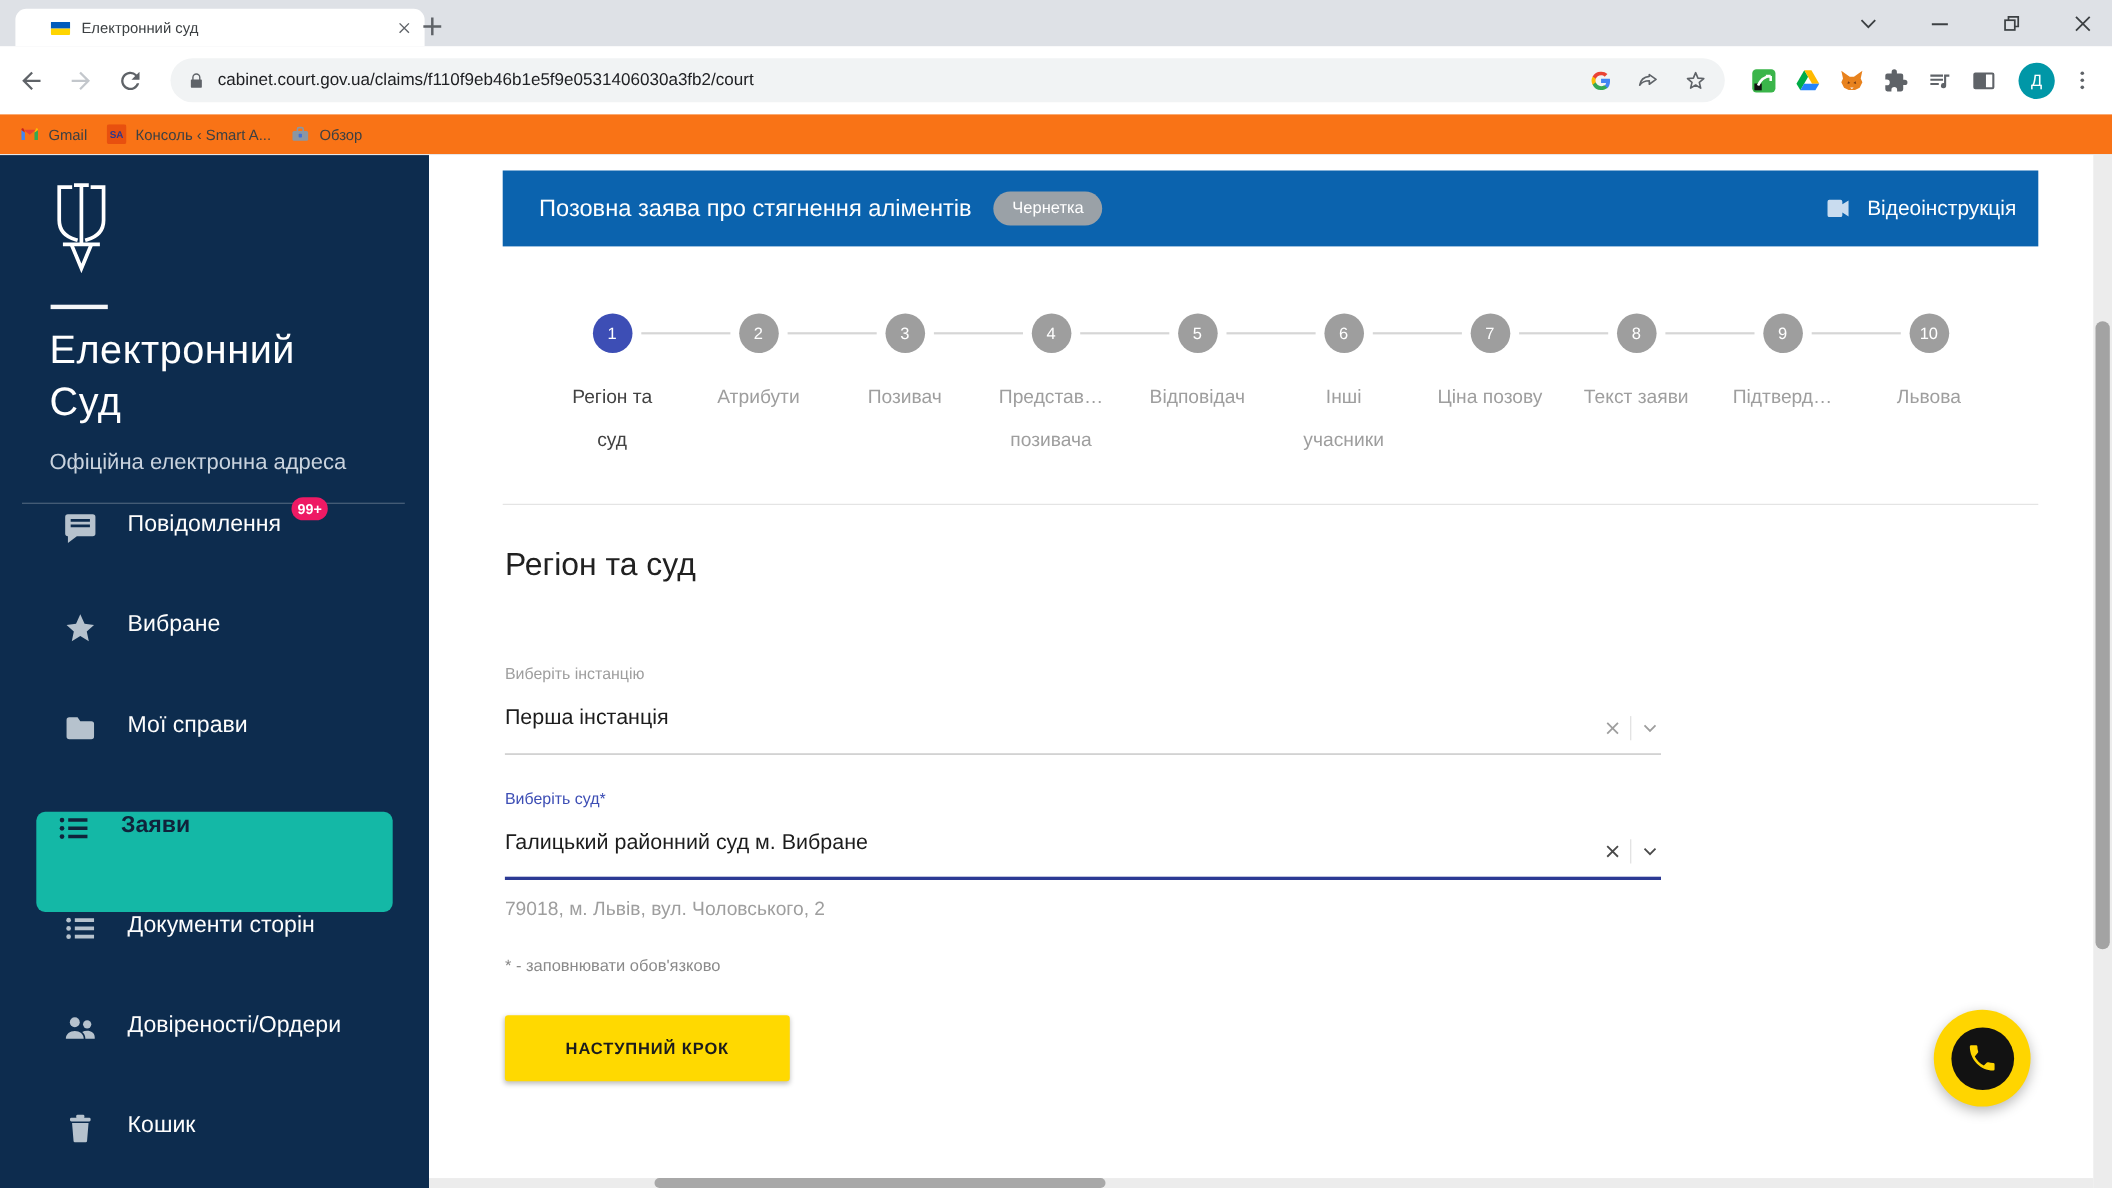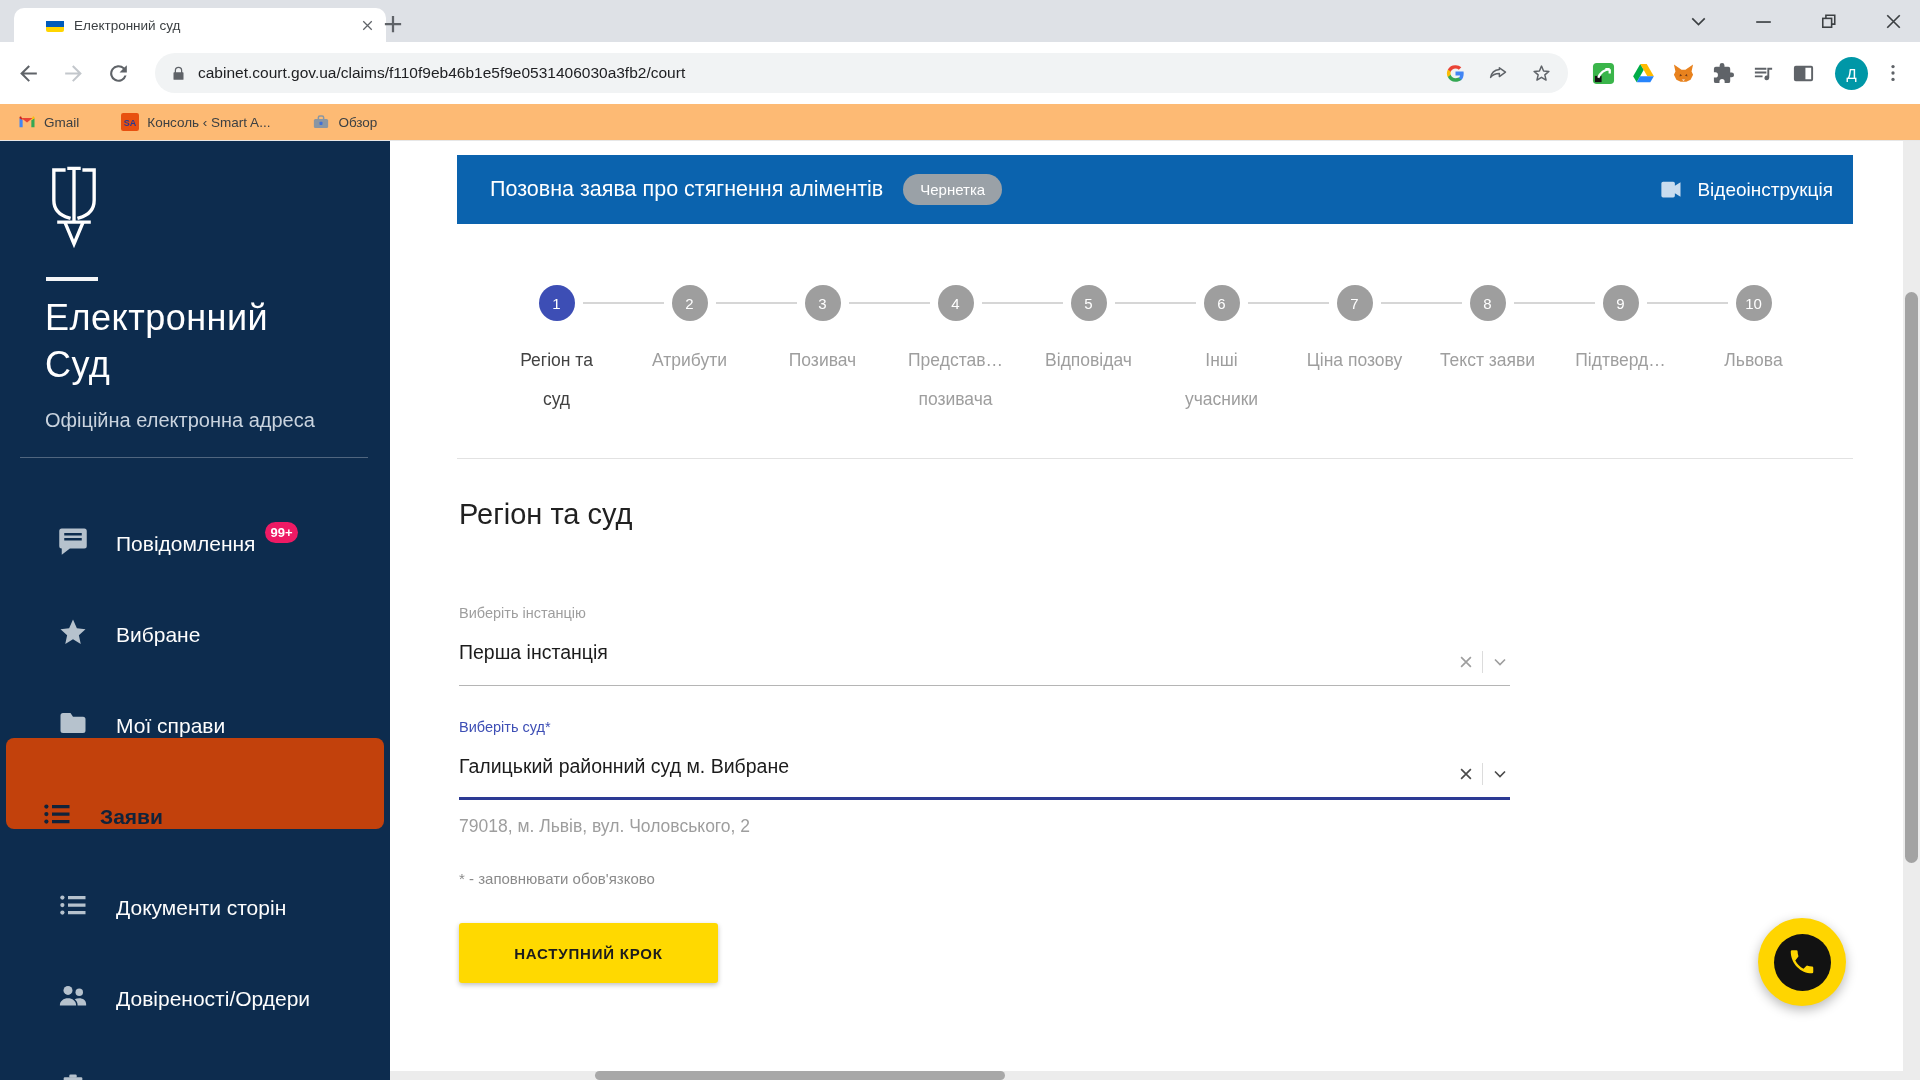--- a/index.html
+++ b/index.html
@@ -24,38 +24,38 @@
 .urlbar{flex:1;height:40px;background:#f1f3f4;border-radius:20px;display:flex;align-items:center;padding:0 16px;gap:12px;margin:0 10px 0 4px;min-width:0}
 .lock-ic{width:15px;height:15px;color:#5f6368;flex:none}
 .url-text{font-size:15.5px;color:#202124;flex:1;white-space:nowrap;overflow:hidden}
 .urlbar-right{display:flex;align-items:center;gap:22px}
 .urlbar-right .icon{width:21px;height:21px}
 .ext-row{display:flex;align-items:center;gap:17px;margin:0 6px}
 .ext-icon{width:23px;height:23px}
 .avatar{width:33px;height:33px;border-radius:50%;background:#0097a7;color:#fff;font-size:15px;display:flex;align-items:center;justify-content:center;margin:0 6px}
 .menu-dots{width:22px;height:22px;color:#5f6368}
 
-.bookmarks{height:37px;background:#fdba74;display:flex;align-items:center;padding:0 18px;gap:42px;border-bottom:1px solid #e7e7e7}
+.bookmarks{height:37px;background:#f97316;display:flex;align-items:center;padding:0 18px;gap:18px;border-bottom:1px solid #e7e7e7}
 .bm-item{display:flex;align-items:center;gap:8px}
 .bm-item .icon{width:18px;height:18px}
 .bm-label{font-size:13.5px;color:#3c4043;white-space:nowrap}
 
 
 .content{height:939px;display:flex}
 .sidebar{width:390px;background:#0d2c4e;position:relative;flex:none;overflow:hidden}
 .trident{position:absolute;left:47px;top:24px;width:54px;height:84px;color:#fff}
 .logo-dash{position:absolute;left:46px;top:136px;width:52px;height:4px;background:#f4f6f8}
 .side-title{position:absolute;left:45px;top:153px;color:#fff;font-size:36px;line-height:47px;font-weight:400;letter-spacing:.5px}
 .side-sub{position:absolute;left:45px;top:268px;color:#c9d3de;font-size:20px;font-weight:300}
 .side-divider{position:absolute;left:20px;right:22px;top:316px;height:1px;background:rgba(255,255,255,.28)}
 .side-menu{position:absolute;left:0;right:0;top:324px}
-.side-item{height:91px;display:flex;align-items:flex-end;padding-left:58px;cursor:pointer}
+.side-item{height:91px;display:flex;align-items:flex-start;padding-left:58px;cursor:pointer}
 .side-item .icon{width:30px;height:30px;color:#b6c2cd;flex:none}
 .side-label{margin-left:28px;font-size:21px;color:#fdfdfd}
-.side-item.active{margin:0 6px;padding-left:36px;background:#c2410c;border-radius:8px}
+.side-item.active{margin:0 33px;padding-left:19px;background:#14b8a6;border-radius:8px}
 .side-item.active .icon{color:#10233b}
 .side-item.active .side-label{color:#10233b;font-weight:bold}
 .side-badge{background:#ee1a64;color:#fff;font-size:13px;font-weight:bold;padding:3px 5px;border-radius:12px;margin-left:10px;transform:translateY(-13px)}
 
 .main{flex:1;position:relative;background:#fff;overflow:hidden}
 .claim-header{position:absolute;left:67px;top:14px;width:1396px;height:69px;background:#0b63ae;display:flex;align-items:center;padding:0 20px 0 33px}
 .claim-title{color:#fff;font-size:21.5px}
 .draft-badge{margin-left:20px;background:#9aa1a7;color:#fff;font-size:15px;padding:7px 17px;border-radius:18px}
 .video-link{margin-left:auto;display:flex;align-items:center;gap:12px;cursor:pointer}
 .video-ic{width:27px;height:27px;color:#c9dcef}

